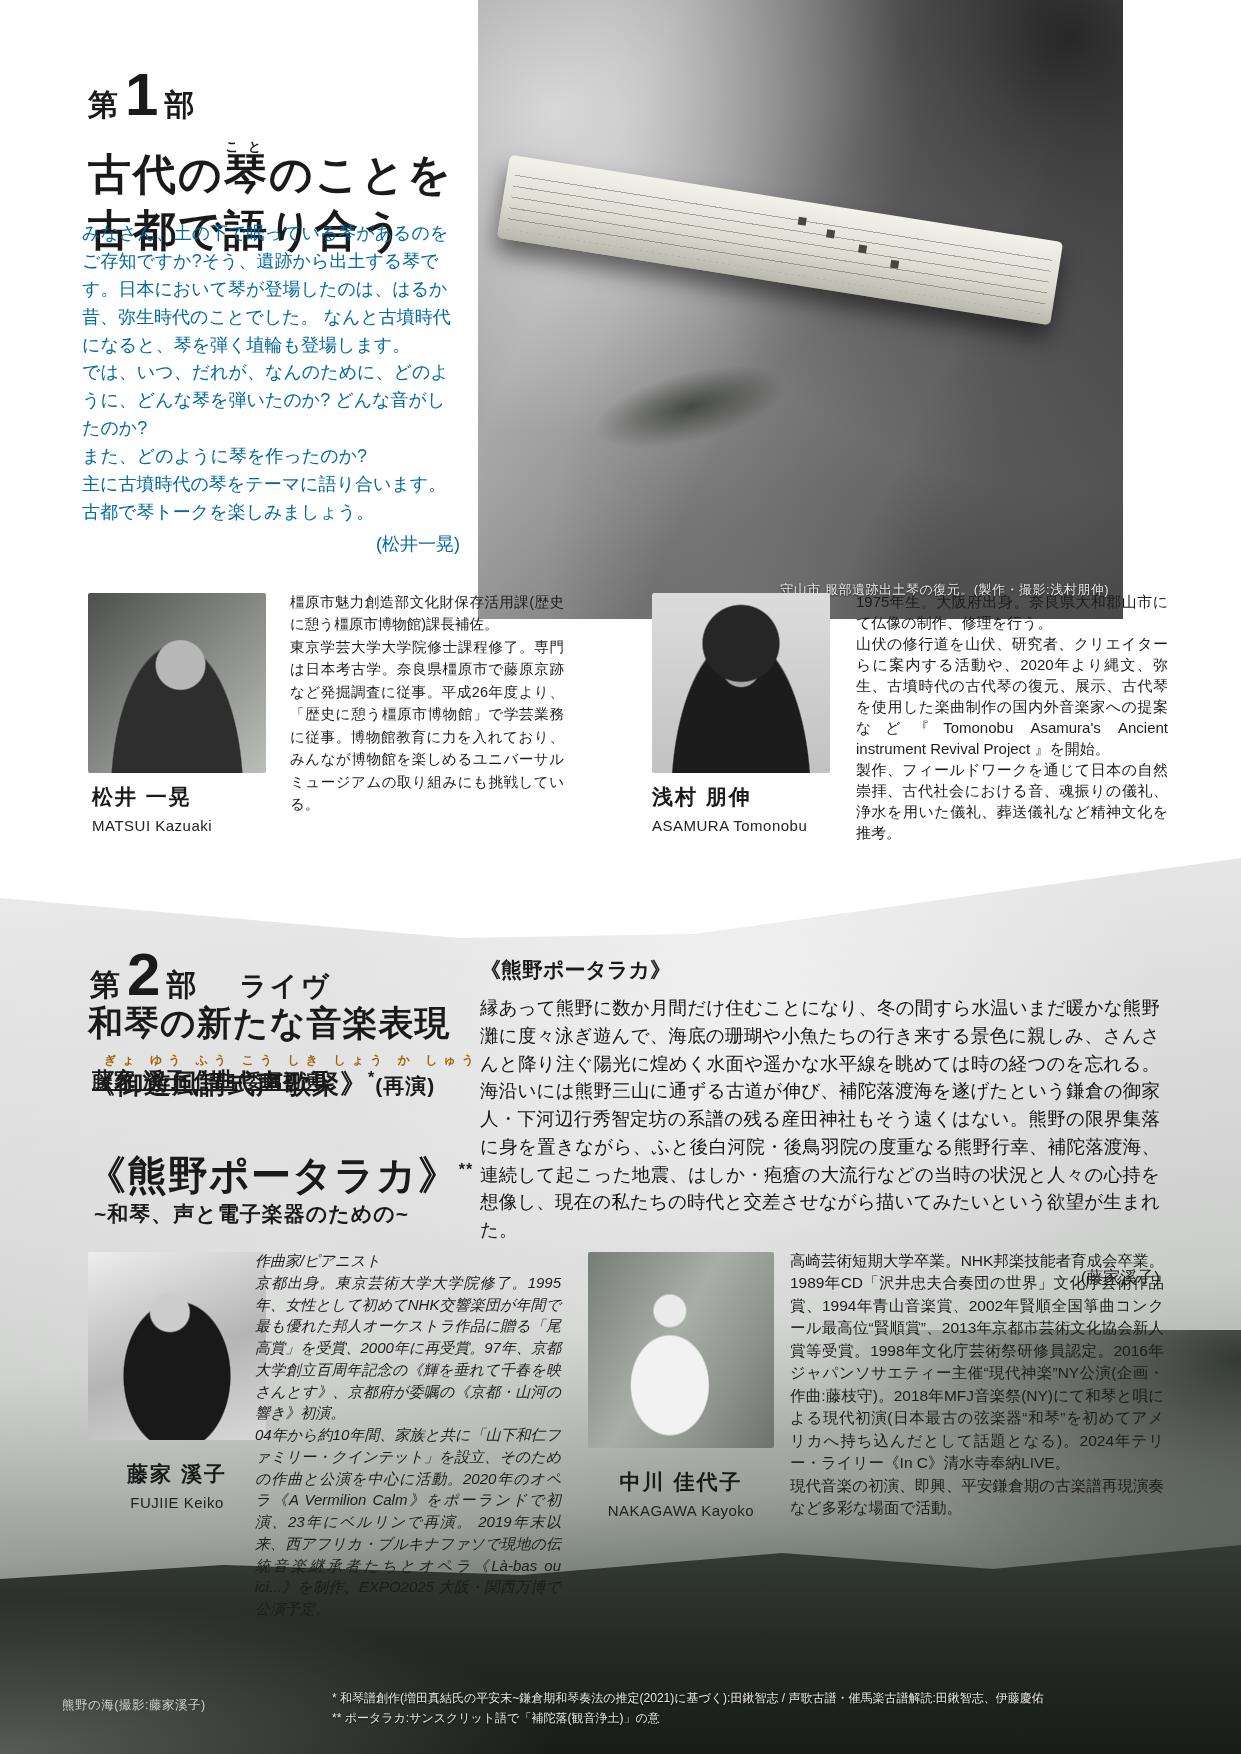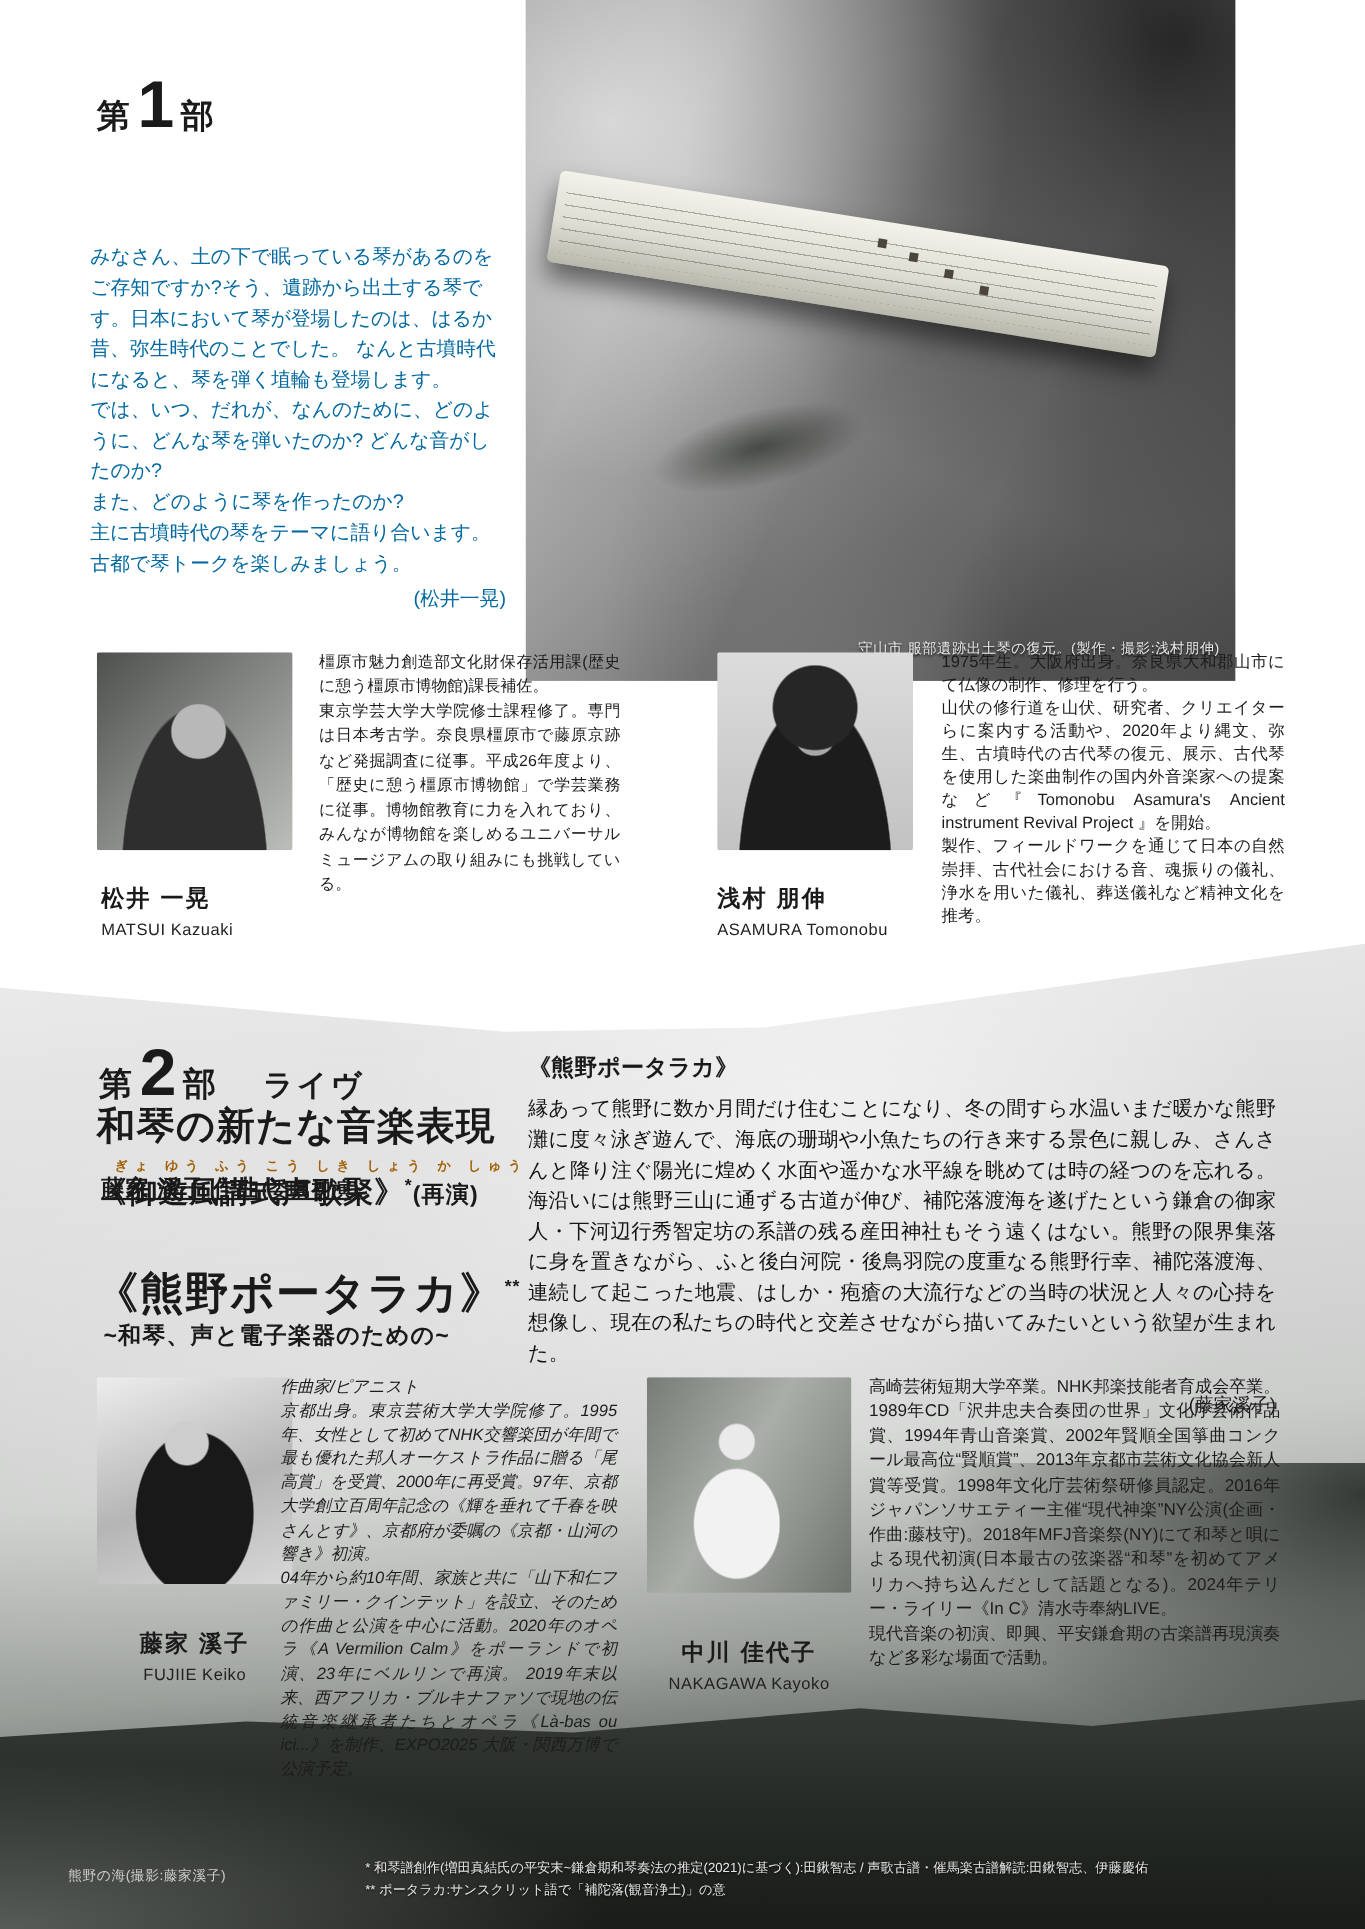--- a/index.html
+++ b/index.html
@@ -55,21 +55,21 @@
   .photo-fujiie{left:88px;top:1252px;width:178px;height:188px;
     background:
       radial-gradient(circle at 46% 32%, #cdcdcd 0 12%, rgba(0,0,0,0) 13%),
       radial-gradient(ellipse at 50% 66%, #191919 0 42%, rgba(0,0,0,0) 43%),
       linear-gradient(160deg,#ededed 0%,#b5b5b5 55%,#d8d8d8 100%);}
   .photo-nakagawa{left:588px;top:1252px;width:186px;height:196px;
     background:
       radial-gradient(circle at 44% 30%, #eaeaea 0 9%, rgba(0,0,0,0) 10%),
       radial-gradient(ellipse at 44% 68%, #f2f2f2 0 26%, rgba(0,0,0,0) 27%),
       linear-gradient(120deg,#767c76 0%,#a9aea8 45%,#8e938d 72%,#6d726c 100%);}
-  .pname{font-size:21px;font-weight:bold;letter-spacing:2px;margin-top:20px;}
+  .pname{font-size:21px;font-weight:bold;letter-spacing:2px;}
   .promaji{font-size:15px;letter-spacing:.5px;margin-top:6px;color:#222;}
   .nameblock1a{left:92px;top:783px;width:200px;}
   .nameblock1b{left:652px;top:783px;width:220px;}
   .nameblock2a{left:88px;top:1460px;width:178px;text-align:center;}
   .nameblock2b{left:576px;top:1468px;width:210px;text-align:center;}
   .bio{color:#1c1c1c;text-align:justify;}
   .bio1a{left:290px;top:591px;width:274px;font-size:14.5px;line-height:1.55;}
   .bio1b{left:856px;top:591px;width:312px;font-size:15px;line-height:1.4;}
   .bio2a{left:255px;top:1250px;width:306px;font-size:15px;line-height:1.45;font-style:italic;}
   .bio2b{left:790px;top:1250px;width:374px;font-size:15.5px;line-height:1.45;}
@@ -125,20 +125,24 @@
     <div class="abs fern"></div>
     <div class="abs photo-caption">守山市 服部遺跡出土琴の復元。(製作・撮影:浅村朋伸)</div>
   </div>
 
   <div class="abs p1-head">
     <div class="part-label">
       <span class="kanji">第</span>
       <span class="num">1</span>
       <span class="kanji">部</span>
     </div>
+    <div class="p1-title">
+      <span>古代の</span><ruby><span>琴</span><rt>こと</rt></ruby><span>のことを</span>
+      <div>古都で語り合う</div>
+    </div>
   </div>
 
   <div class="abs intro-col">
     <div class="prose">みなさん、土の下で眠っている琴があるのをご存知ですか?そう、遺跡から出土する琴です。日本において琴が登場したのは、はるか昔、弥生時代のことでした。 なんと古墳時代になると、琴を弾く埴輪も登場します。
 では、いつ、だれが、なんのために、どのように、どんな琴を弾いたのか? どんな音がしたのか?
 また、どのように琴を作ったのか?
 主に古墳時代の琴をテーマに語り合います。
 古都で琴トークを楽しみましょう。</div>
     <div class="intro-attrib">(松井一晃)</div>
   </div>

